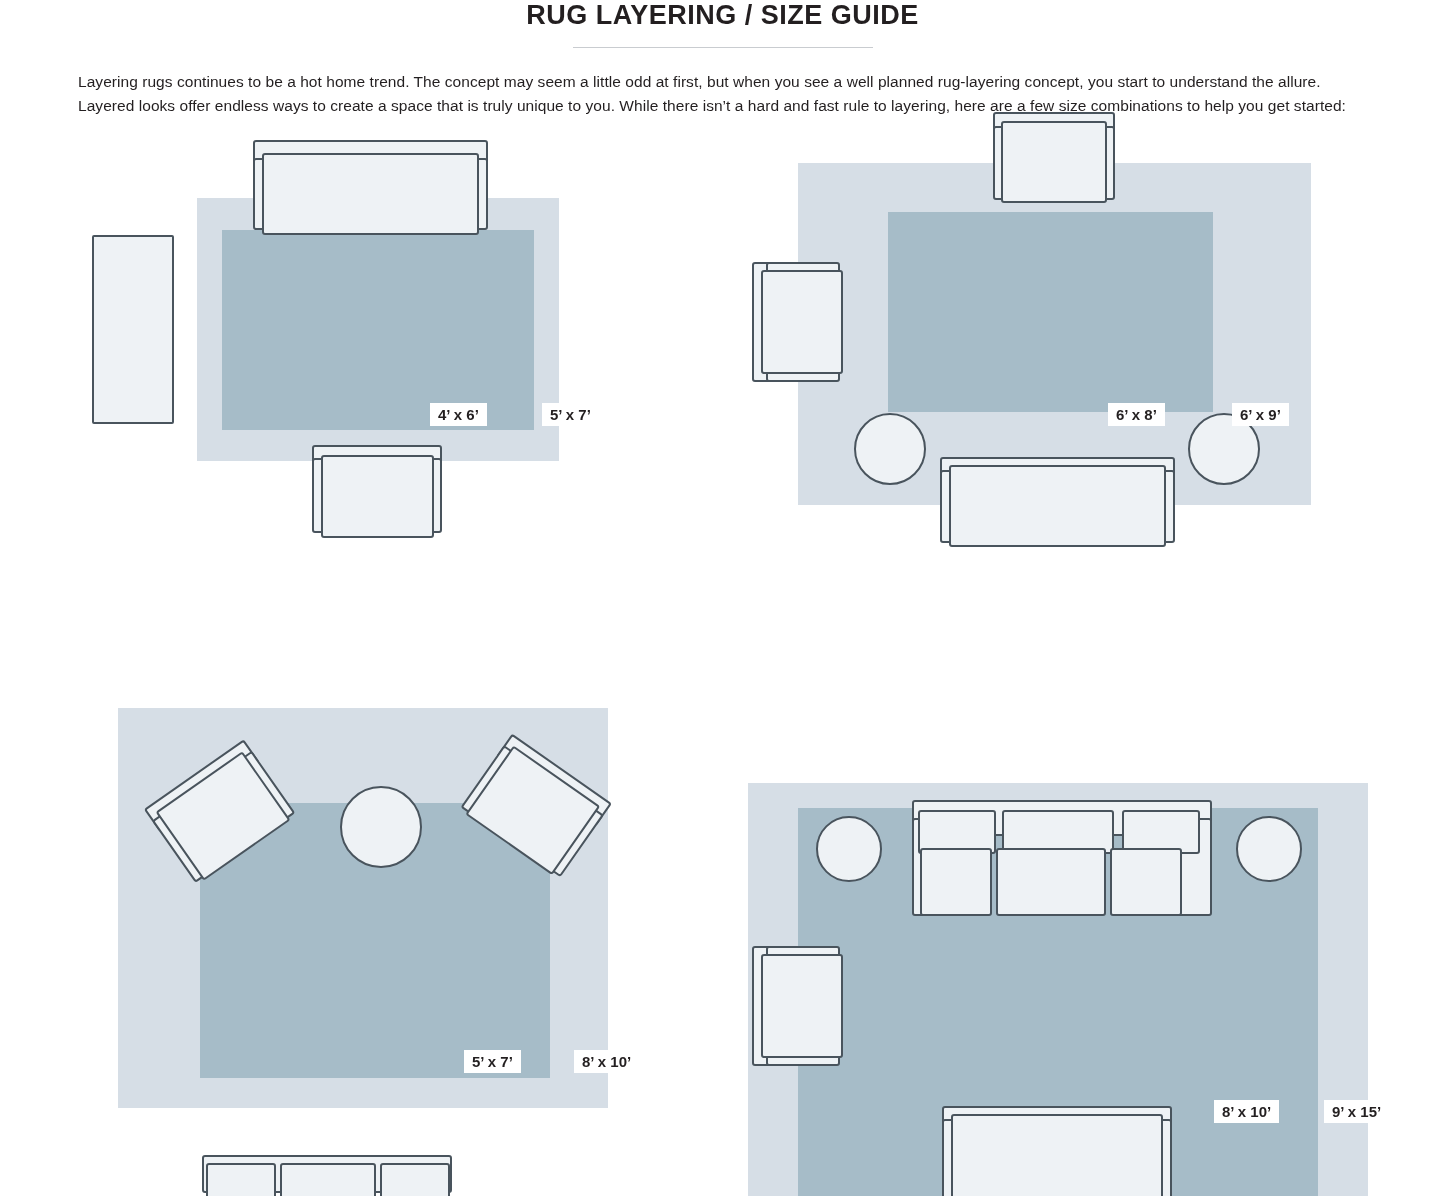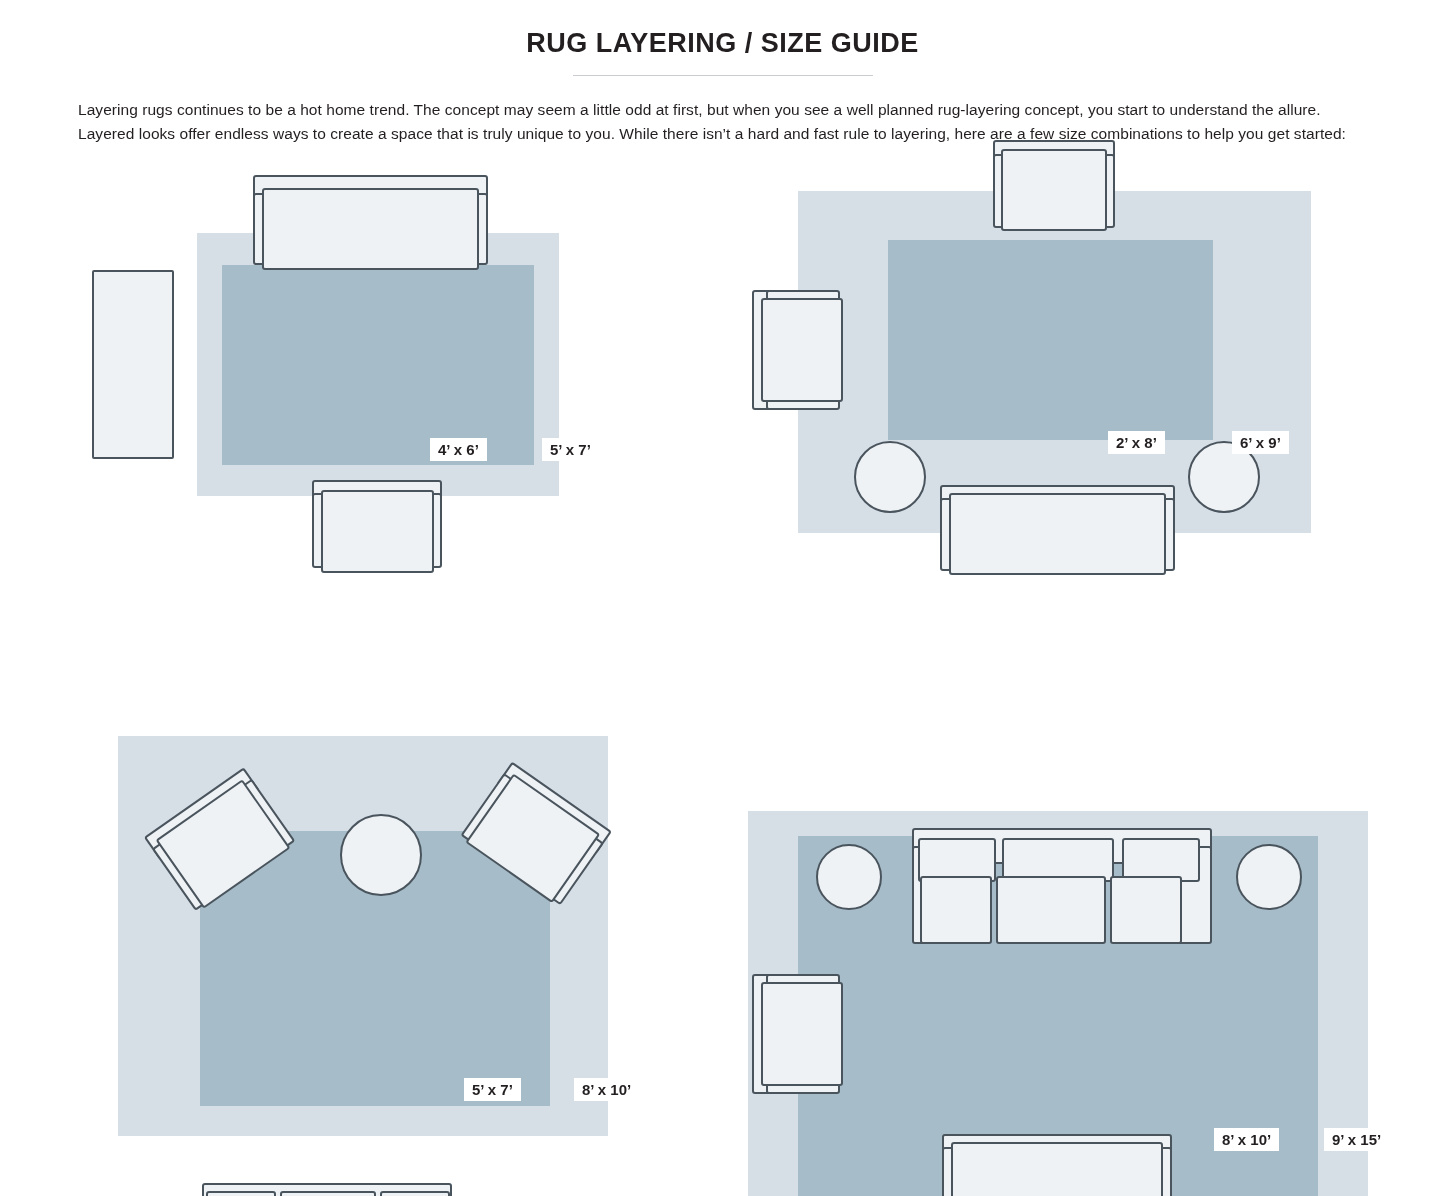--- a/index.html
+++ b/index.html
@@ -13,21 +13,20 @@
     position: relative;
     font-family: "Liberation Sans", sans-serif;
     color: #231f20;
     overflow: hidden;
   }
   .title {
     text-align: center;
     font-size: 27px;
     font-weight: bold;
     letter-spacing: 0.5px;
-    padding-top: 28px;
     color: #231f20;
   }
   .title-rule {
     width: 300px;
     height: 1px;
     background: #c9ccd0;
     margin: 16px auto 0 auto;
   }
   .intro {
     margin: 22px 78px 0 78px;
@@ -87,21 +86,21 @@
 </style>
 </head>
 <body>
 
 <div class="title">RUG LAYERING / SIZE GUIDE</div>
 <div class="title-rule"></div>
 <div class="intro">Layering rugs continues to be a hot home trend. The concept may seem a little odd at first, but when you see a well planned rug-layering concept, you start to understand the allure. Layered looks offer endless ways to create a space that is truly unique to you. While there isn’t a hard and fast rule to layering, here are a few size combinations to help you get started:</div>
 
 <div class="grid">
 
-  <div class="panel" style="left:80px; top:7px; width:620px; height:430px;">
+  <div class="panel" style="left:80px; top:0px; width:620px; height:430px;">
 
     <div class="rug-outer" style="left:117px; top:80px; width:362px; height:263px;"></div>
 
     <div class="rug-inner" style="left:142px; top:112px; width:312px; height:200px;"></div>
 
     <div class="fur-plain" style="left:12px; top:117px; width:82px; height:189px; border-radius:2px;"></div>
 
     <div>
       <div class="fur" style="left:173px; top:22px; width:235px; height:33px;"></div>
       <div class="fur" style="left:173px; top:40px; width:42px; height:72px;"></div>
@@ -143,21 +142,21 @@
     <div class="circle" style="left:114px; top:295px; width:72px; height:72px;"></div>
     <div class="circle" style="left:448px; top:295px; width:72px; height:72px;"></div>
 
     <div>
       <div class="fur" style="left:200px; top:339px; width:235px; height:30px;"></div>
       <div class="fur" style="left:200px; top:352px; width:40px; height:73px;"></div>
       <div class="fur" style="left:395px; top:352px; width:40px; height:73px;"></div>
       <div class="fur" style="left:209px; top:347px; width:217px; height:82px;"></div>
     </div>
 
-    <div class="sizelabel" style="left:368px; top:285px;">2’ x 8’</div>
+    <div class="sizelabel" style="left:368px; top:285px;">6’ x 8’</div>
     <div class="sizelabel" style="left:492px; top:285px;">6’ x 9’</div>
   </div>
 
   <div class="panel" style="left:80px; top:470px; width:620px; height:540px;">
 
     <div class="rug-outer" style="left:38px; top:120px; width:490px; height:400px;"></div>
 
     <div class="rug-inner" style="left:120px; top:215px; width:350px; height:275px;"></div>
 
     <div class="circle" style="left:260px; top:198px; width:82px; height:82px;"></div>

